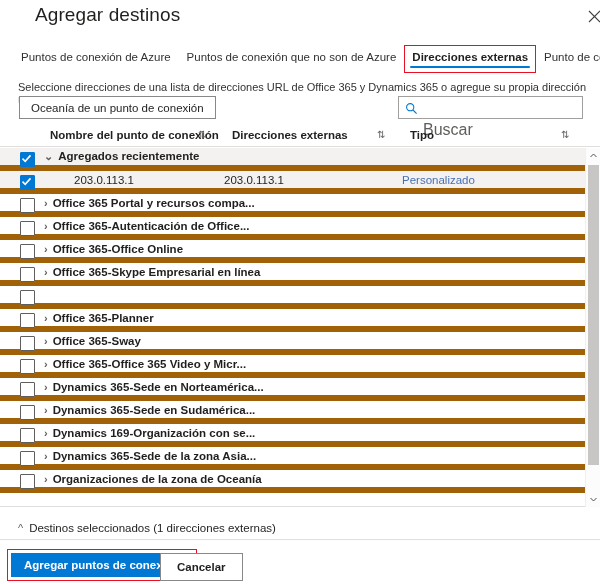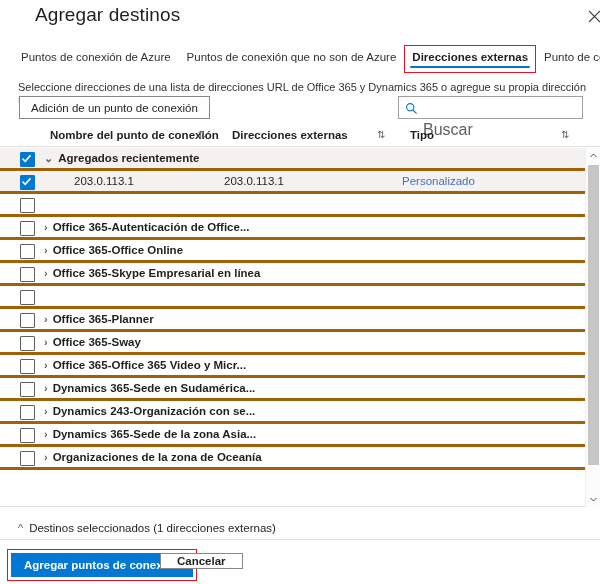--- a/index.html
+++ b/index.html
@@ -102,21 +102,21 @@
   .s1 { left: 377px; }
   .s2 { left: 561px; }
 
   .tbody {
     position: absolute; left: 0; top: 148px; width: 600px; height: 359px;
     overflow: hidden; border-bottom: 1px solid #e1dfdd;
   }
   .row {
     position: relative; height: 23px; width: 585px;
     display: flex; align-items: center;
-    border-bottom: 3px solid #a16207;
+    border-bottom: 6px solid #a16207;
     cursor: pointer;
     padding-left: 20px;
   }
   .row.selected { background: #f3f2f1; }
   .row .cb {
     position: absolute; left: 20px; top: 4px;
     width: 15px; height: 15px;
     border: 1px solid #605e5c; background: #fff; border-radius: 1px;
   }
   .row.selected .cb, .row.checked .cb {
@@ -170,21 +170,21 @@
     border: 1.5px solid #e81123; pointer-events: none;
   }
   .btn-primary {
     height: 24px; padding: 0 12px;
     background: #0078d4; color: #ffffff; border: 1px solid #0078d4;
     font-size: 11.5px; font-weight: bold; font-family: inherit; cursor: pointer;
     display: flex; align-items: center;
   }
   .btn-secondary {
     position: absolute; left: 160px; top: 4px;
-    height: 16px; padding: 0 16px;
+    height: 28px; padding: 0 16px;
     background: #fff; color: #201f1e; border: 1px solid #8a8886;
     font-size: 11.5px; font-weight: bold; font-family: inherit; cursor: pointer;
     display: flex; align-items: center;
   }
 </style>
 </head>
 <body>
 
 <div class="panel">
 
@@ -212,21 +212,21 @@
       <span class="redbox"></span>
     </div>
     <div class="tab">
       <span>Punto de conexión reciente</span>
     </div>
   </div>
 
   <div class="desc">Seleccione direcciones de una lista de direcciones URL de Office 365 y Dynamics 365 o agregue su propia dirección URL o IP.</div>
 
   <div class="toolbar">
-    <button class="addbtn">Adición de un punto de conexión</button>
+    <button class="addbtn">Oceanía de un punto de conexión</button>
     <div class="searchwrap">
       <span class="search-icon">
         <svg width="13" height="13" viewBox="0 0 13 13">
             <circle cx="5.2" cy="5.2" r="3.6" fill="none" stroke="#0078d4" stroke-width="1.1"></circle>
             <path d="M8 8 L11.6 11.6" stroke="#0078d4" stroke-width="1.1" fill="none"></path>
           </svg>
       </span>
       <input class="search-input" type="text" placeholder="Buscar" style="">
     </div>
   </div>
@@ -254,20 +254,21 @@
           <svg width="11" height="11" viewBox="0 0 11 11">
             <path d="M1.5 5.6 L4.2 8.3 L9.5 2.4" stroke="#ffffff" stroke-width="1.6" fill="none"></path>
           </svg>
         </div>
         <div class="cell-name"><span>203.0.113.1</span></div>
         <div class="cell-addr">203.0.113.1</div>
         <div class="cell-type">Personalizado</div>
       </div>
       <div class="row group">
         <div class="cb"></div>
+        <div class="cell-name"><span class="chev">›</span><span>Office 365 Portal y recursos compa...</span></div>
       </div>
       <div class="row group">
         <div class="cb"></div>
         <div class="cell-name"><span class="chev">›</span><span>Office 365-Autenticación de Office...</span></div>
       </div>
       <div class="row group">
         <div class="cb"></div>
         <div class="cell-name"><span class="chev">›</span><span>Office 365-Office Online</span></div>
       </div>
       <div class="row group">
@@ -284,25 +285,29 @@
       <div class="row group">
         <div class="cb"></div>
         <div class="cell-name"><span class="chev">›</span><span>Office 365-Sway</span></div>
       </div>
       <div class="row group">
         <div class="cb"></div>
         <div class="cell-name"><span class="chev">›</span><span>Office 365-Office 365 Video y Micr...</span></div>
       </div>
       <div class="row group">
         <div class="cb"></div>
+        <div class="cell-name"><span class="chev">›</span><span>Dynamics 365-Sede en Norteamérica...</span></div>
+      </div>
+      <div class="row group">
+        <div class="cb"></div>
         <div class="cell-name"><span class="chev">›</span><span>Dynamics 365-Sede en Sudamérica...</span></div>
       </div>
       <div class="row group">
         <div class="cb"></div>
-        <div class="cell-name"><span class="chev">›</span><span>Dynamics 243-Organización con se...</span></div>
+        <div class="cell-name"><span class="chev">›</span><span>Dynamics 169-Organización con se...</span></div>
       </div>
       <div class="row group">
         <div class="cb"></div>
         <div class="cell-name"><span class="chev">›</span><span>Dynamics 365-Sede de la zona Asia...</span></div>
       </div>
       <div class="row group">
         <div class="cb"></div>
         <div class="cell-name"><span class="chev">›</span><span>Organizaciones de la zona de Oceanía</span></div>
       </div>
     </div>

